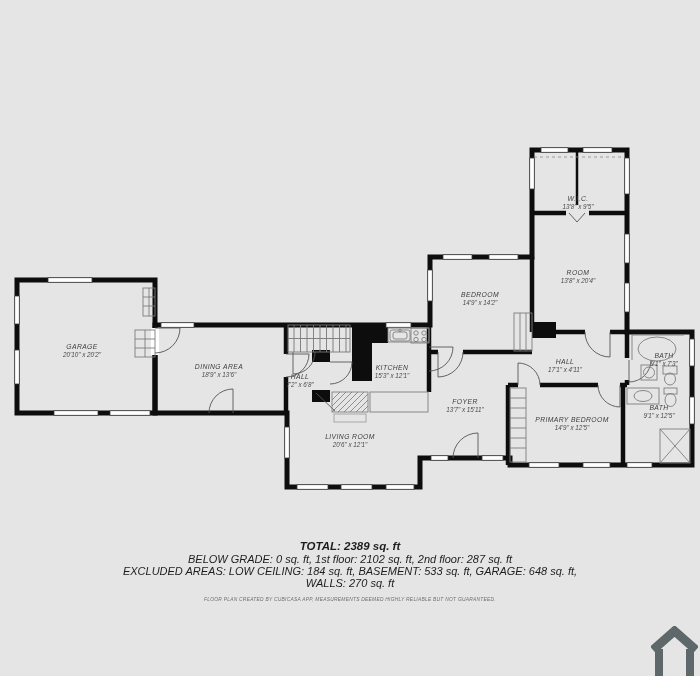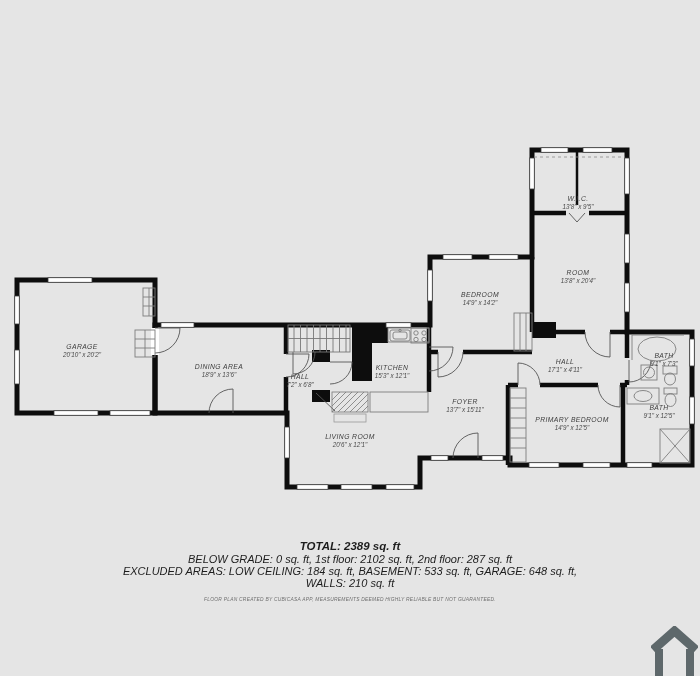--- a/index.html
+++ b/index.html
@@ -213,21 +213,21 @@
     </div>
   <div class="room-label" style="left:572px;top:424px">
     <div class="rname">PRIMARY BEDROOM</div>
       <div class="rdims">14'9" x 12'5"</div>
     </div>
 
   <div id="summary">
     <div class="total">TOTAL: 2389 sq. ft</div>
     <div class="sline">BELOW GRADE: 0 sq. ft, 1st floor: 2102 sq. ft, 2nd floor: 287 sq. ft</div>
     <div class="sline">EXCLUDED AREAS: LOW CEILING: 184 sq. ft, BASEMENT: 533 sq. ft, GARAGE: 648 sq. ft,</div>
-    <div class="sline">WALLS: 210 sq. ft</div>
+    <div class="sline">WALLS: 270 sq. ft</div>
     <div class="disclaimer">FLOOR PLAN CREATED BY CUBICASA APP, MEASUREMENTS DEEMED HIGHLY RELIABLE BUT NOT GUARANTEED.</div>
   </div>
 
   <svg id="logo" width="47" height="64" viewBox="0 0 47 64">
     <path d="M2,24 L23.5,5 L45,24" fill="none" stroke="#5e686b" stroke-width="9"></path>
     <rect x="4" y="23" width="8" height="38" fill="#5e686b"></rect>
     <rect x="35" y="23" width="8" height="38" fill="#5e686b"></rect>
   </svg>
 
 </div>

